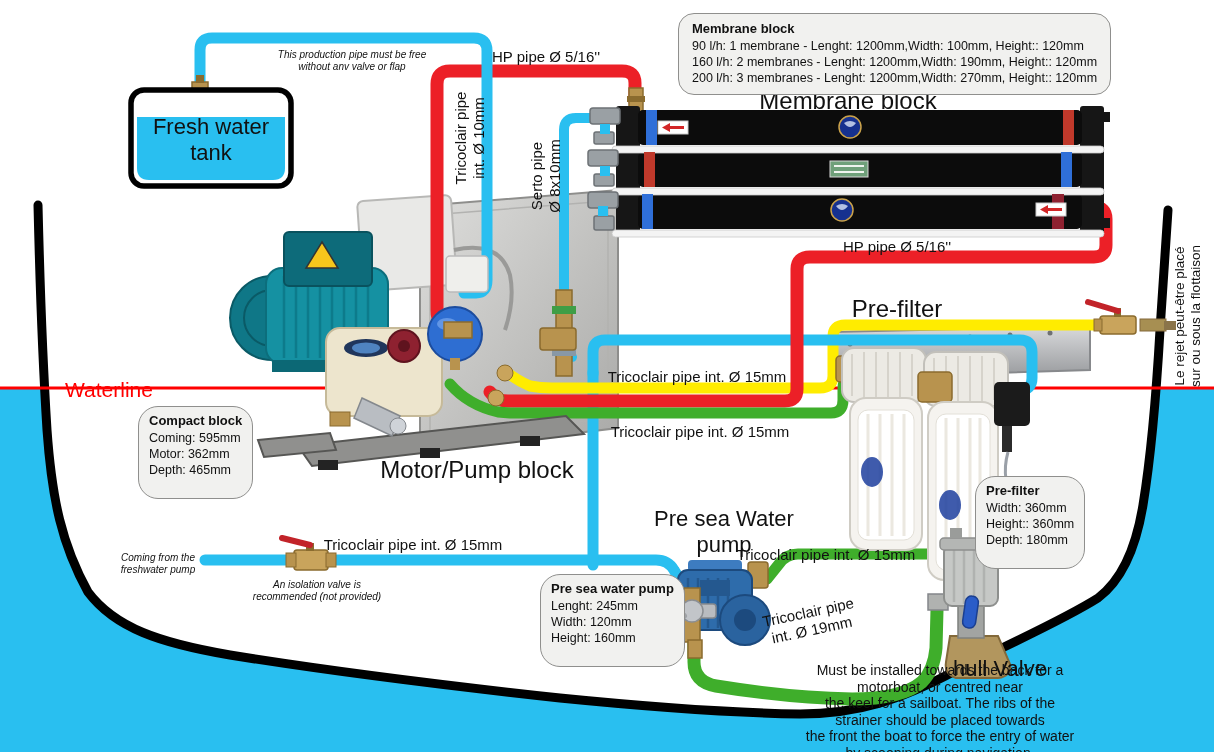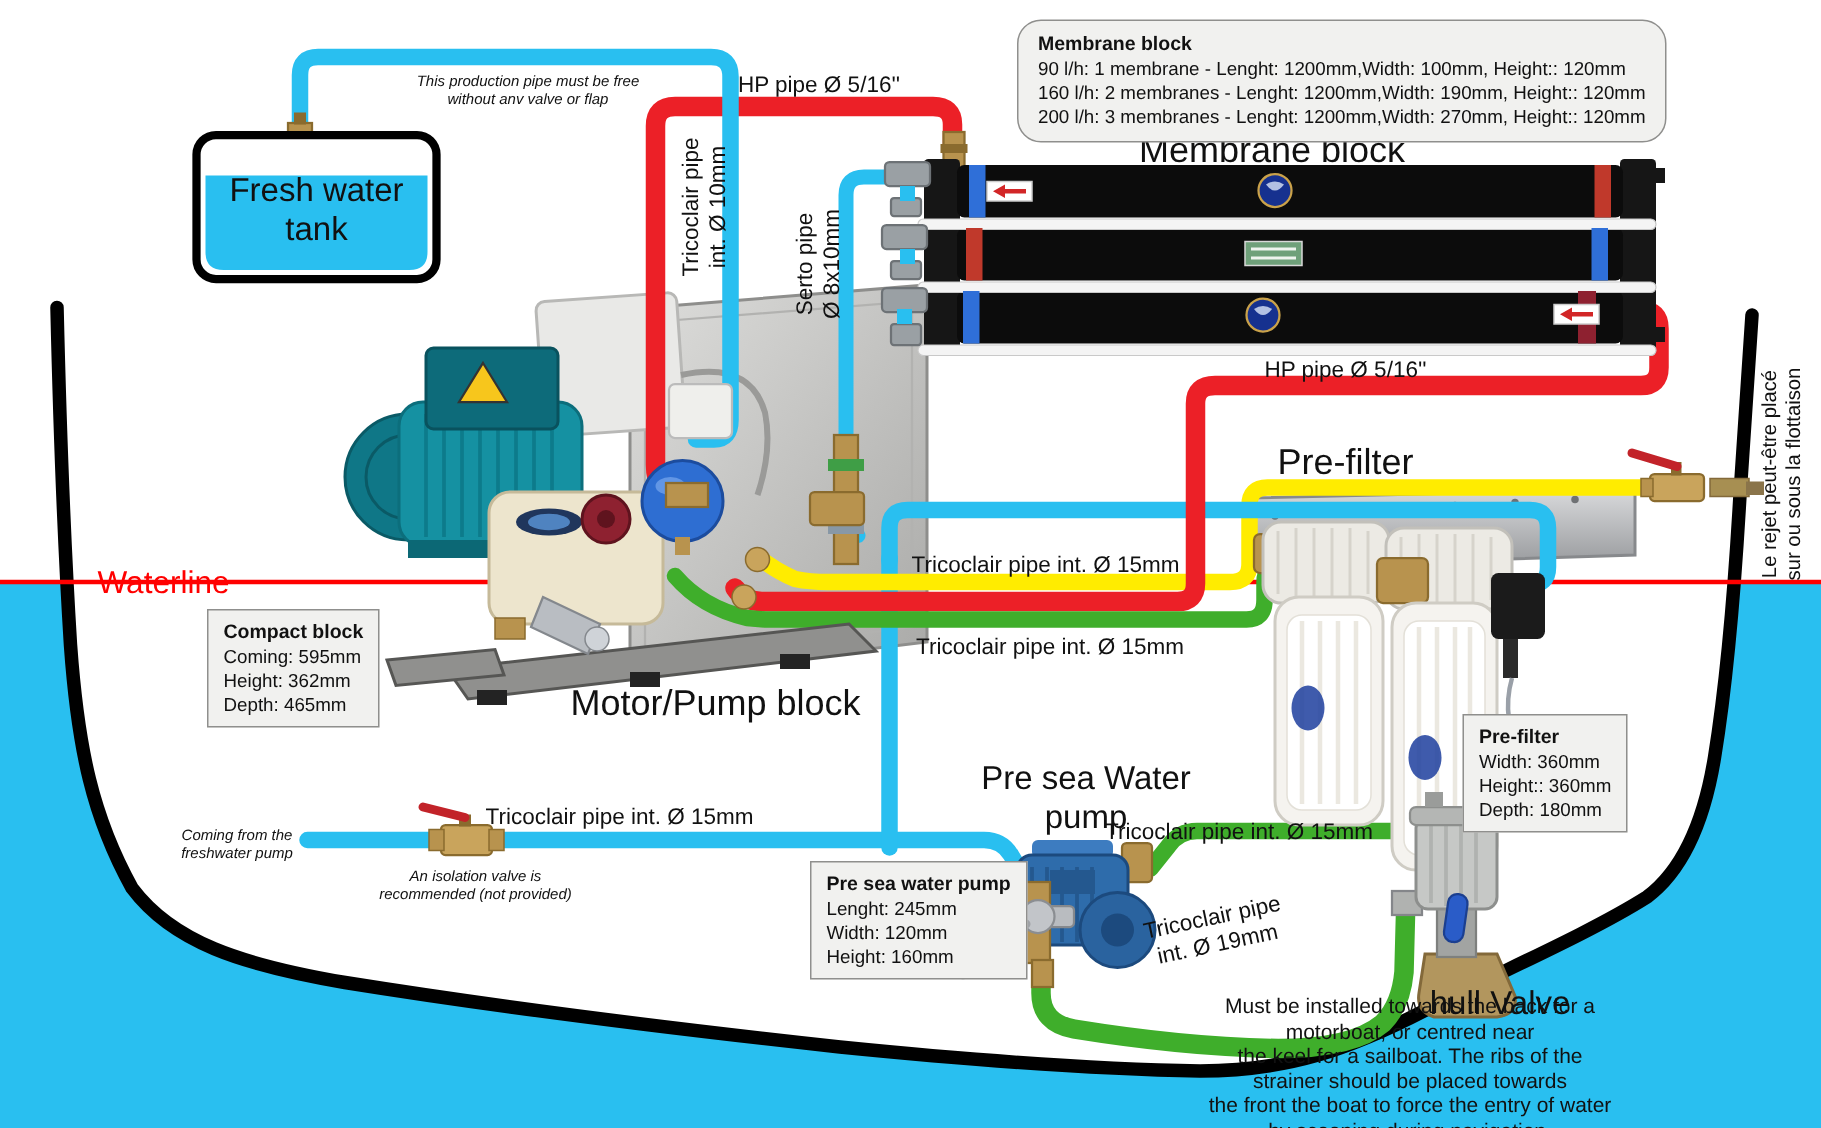--- a/index.html
+++ b/index.html
@@ -6,22 +6,22 @@
   .stage { position:relative; width:1214px; height:752px; overflow:hidden; background:#fff;
            font-family:"Liberation Sans", sans-serif; }
   .stage svg { position:absolute; left:0; top:0; }
   .lbl { position:absolute; color:#111; text-align:center; transform:translate(-50%,-50%);
          white-space:pre-line; line-height:1.18; font-family:"Liberation Sans", sans-serif; }
   .rot90 { transform:translate(-50%,-50%) rotate(-90deg); white-space:pre; }
   .big { font-size:24px; }
   .pipe-lbl { font-size:15px; }
   .note { font-size:10px;font-style:italic; }
   .red-lbl { color:#ff0000; font-size:21px;margin-top:19px; }
-  .ibox { position:absolute; background:#f1f1ef; border:1.6px solid #8f8f8d; border-radius:0;
-          padding:6px 10px 5px; font-size:12.5px; line-height:1.3; text-align:left; color:#111; }
+  .ibox { position:absolute; background:#f1f1ef; border:1.6px solid #8f8f8d; border-radius:20px;
+          padding:6px 10px 19px; font-size:12.5px; line-height:1.3; text-align:left; color:#111; }
   .ibox .t { font-weight:bold; font-size:13px; }
   .tank-lbl { font-size:22px; }
 </style>
 </head>
 <body>
 
 <div class="stage">
 
 <svg width="1214" height="752" viewBox="0 0 1214 752">
   <defs>
@@ -287,21 +287,21 @@
 <div class="ibox" style="left:678px; top:13px; border-radius:16px; padding:7px 13px;">
   <div class="t">Membrane block</div>
   <div>90 l/h: 1 membrane - Lenght: 1200mm,Width: 100mm, Height:: 120mm</div>
   <div>160 l/h: 2 membranes - Lenght: 1200mm,Width: 190mm, Height:: 120mm</div>
   <div>200 l/h: 3 membranes - Lenght: 1200mm,Width: 270mm, Height:: 120mm</div>
 </div>
 
 <div class="ibox" style="left:138px; top:406px;">
   <div class="t">Compact block</div>
   <div>Coming: 595mm</div>
-  <div>Height: 362mm</div>
+  <div>Motor: 362mm</div>
   <div>Depth: 465mm</div>
 </div>
 
 <div class="ibox" style="left:975px; top:476px;">
   <div class="t">Pre-filter</div>
   <div>Width: 360mm</div>
   <div>Height:: 360mm</div>
   <div>Depth: 180mm</div>
 </div>
 

